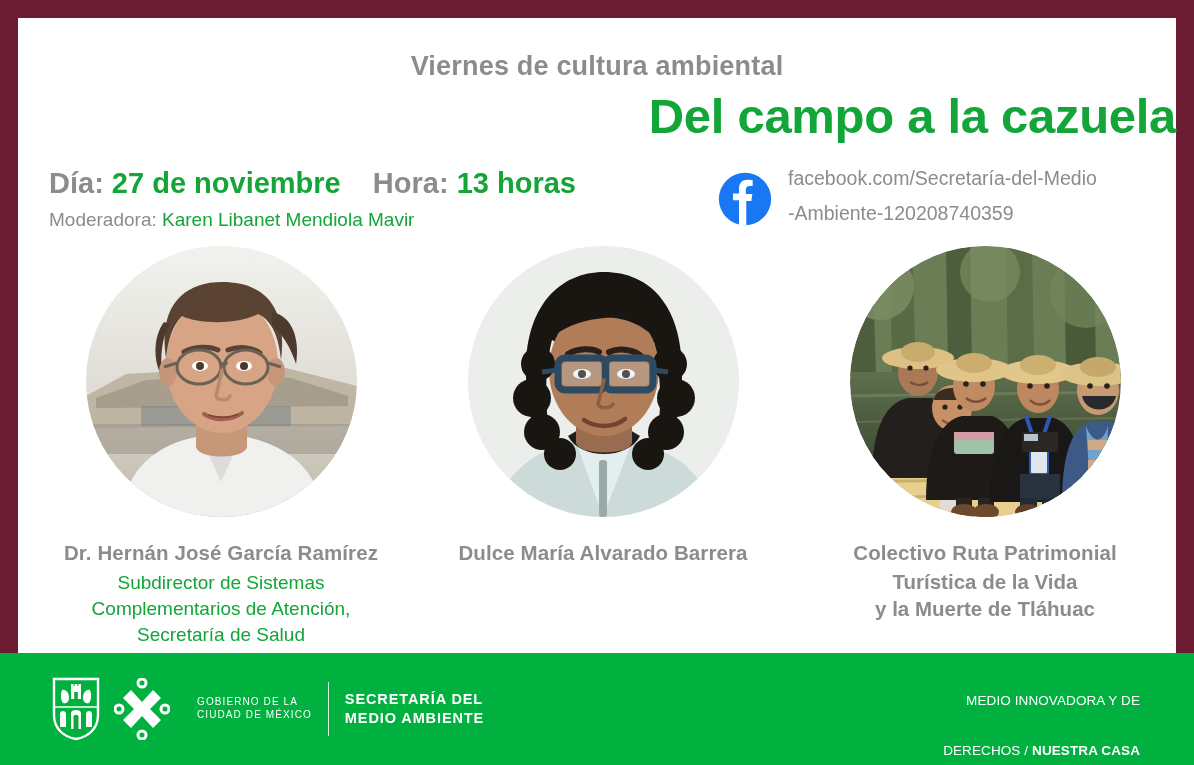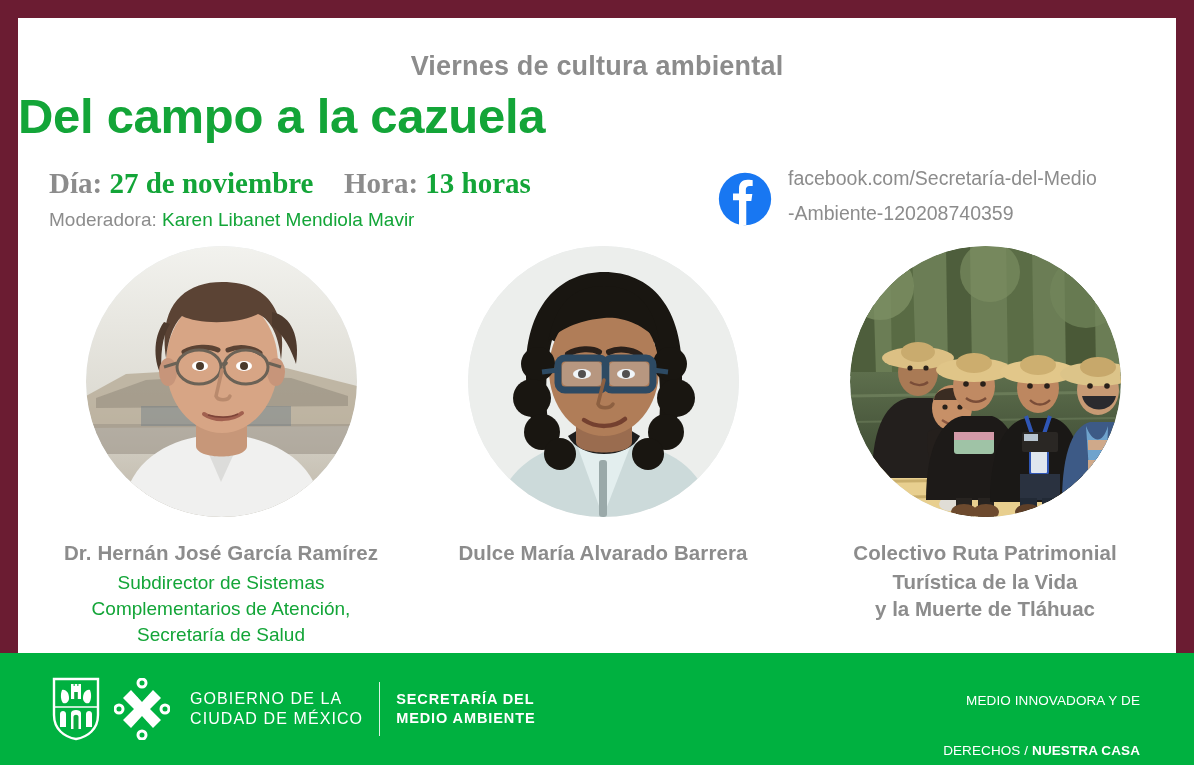--- a/index.html
+++ b/index.html
@@ -45,37 +45,36 @@
     font-weight: bold;
     color: #8C8C8C;
     letter-spacing: 0.2px;
   }
 
   .headline {
     position: absolute;
     left: 0;
     top: 70px;
     width: 100%;
-    text-align: left;
+    text-align: right;
     font-size: 49px;
     font-weight: bold;
     color: #13A538;
     letter-spacing: -0.3px;
   }
 
   
   .datetime {
     position: absolute;
     left: 31px;
     top: 149px;
     font-size: 29px;
     font-weight: bold;
     color: #8C8C8C;
     white-space: nowrap;
-    font-family: Liberation Serif, serif;
   }
   .datetime .val {
     color: #13A538;
     font-weight: bold;
   }
   .datetime .gap { display: inline-block; width: 16px; }
 
   .moderator {
     position: absolute;
     left: 31px;
@@ -184,23 +183,24 @@
 
   .gob-lockup {
     display: flex;
     align-items: center;
     gap: 16px;
     margin-left: 6px;
   }
   .gob-text {
     color: #ffffff;
     line-height: 1.28;
-    font-size: 16px;
+    font-size: 10px;
     letter-spacing: 1.1px;
     white-space: nowrap;
+    margin-left: 7px;
   }
   .gob-text .l1 { font-weight: normal; display: block; }
   .gob-text .l2 { font-weight: normal; display: block; }
 
   .divider {
     width: 1px;
     height: 54px;
     background: rgba(255,255,255,0.85);
   }
 

